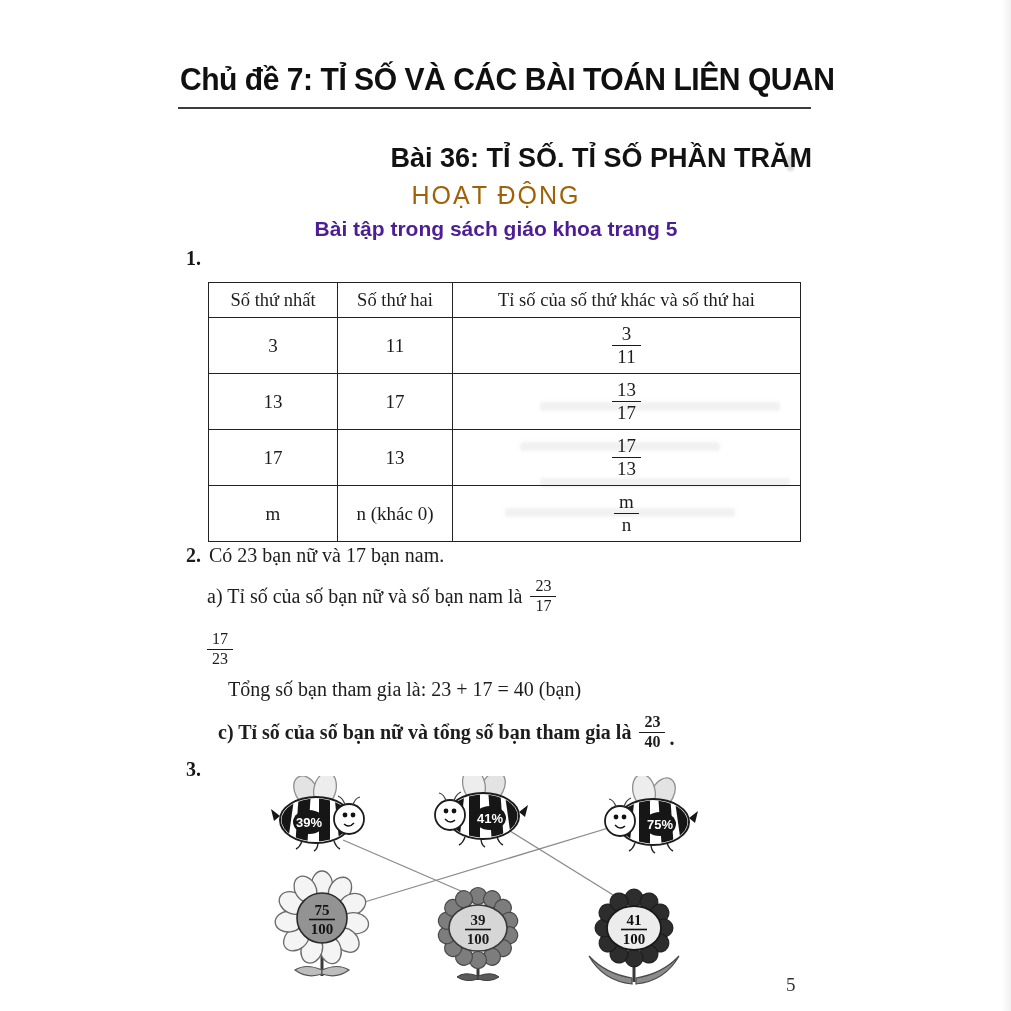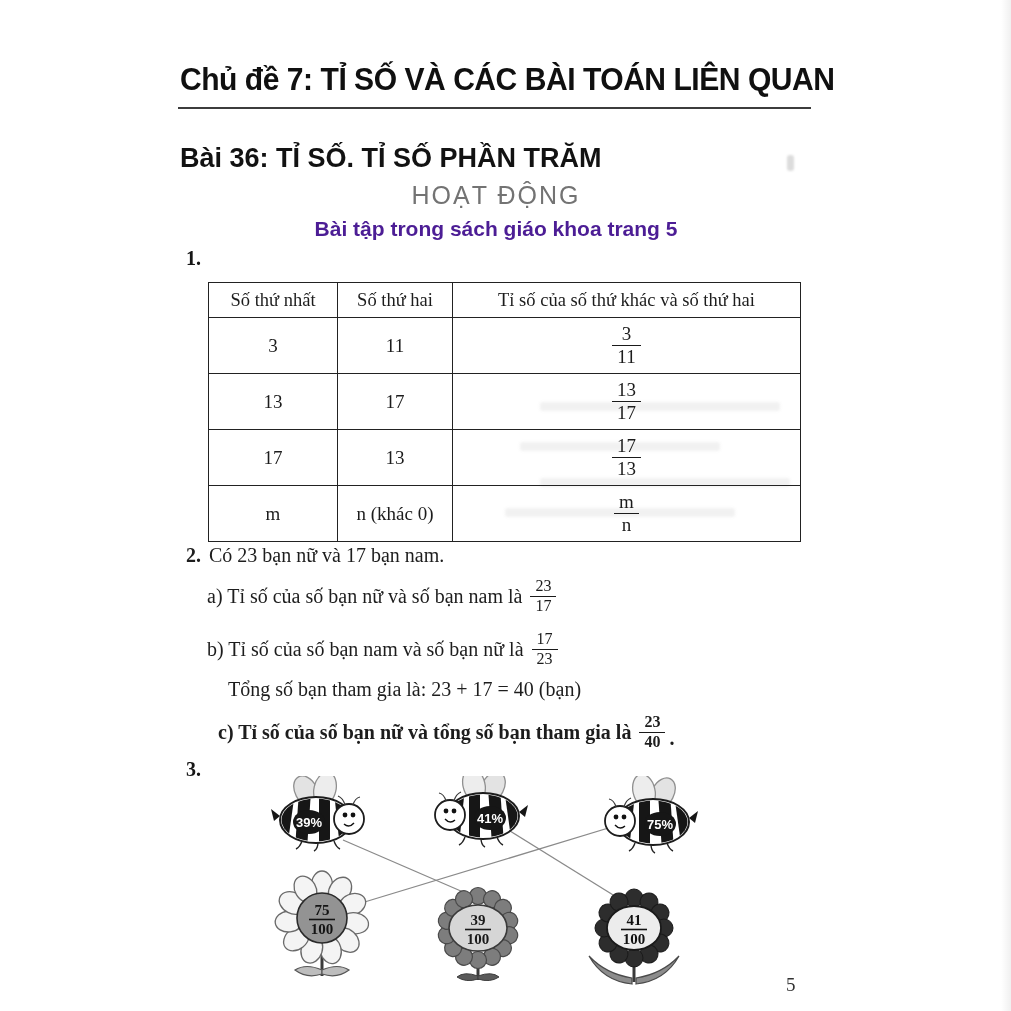--- a/index.html
+++ b/index.html
@@ -15,27 +15,27 @@
     position:absolute; left:180px; top:62px; width:634px;
     font-family:"Liberation Sans", sans-serif; font-weight:bold;
     font-size:31px; letter-spacing:-0.5px; white-space:nowrap;
     transform:scaleX(0.97); transform-origin:left center; color:#101010;
   }
   .chapter-underline {
     position:absolute; left:178px; top:107px; width:633px; height:0;
     border-bottom:2.5px solid #3c3c3c;
   }
   .lesson-title {
-    position:absolute; left:180px; top:143px; width:632px; text-align:left;
+    position:absolute; left:180px; top:143px; width:632px; text-align:right;
     font-family:"Liberation Sans", sans-serif; font-weight:bold; font-size:27px; color:#121212;
   }
   .lesson-section {
     position:absolute; left:180px; top:181px; width:632px; text-align:center;
     font-family:"Liberation Sans", sans-serif; font-weight:400; font-size:25px;
-    letter-spacing:2px; color:#737373;
+    letter-spacing:2px; color:#a16207;
   }
   .lesson-subtitle {
     position:absolute; left:180px; top:217px; width:632px; text-align:center;
     font-family:"Liberation Sans", sans-serif; font-weight:bold; font-size:21px; color:#4c1d95;
   }
   .problem-label { position:absolute; font-weight:bold; font-size:20px; color:#161616; }
   .p1-label { left:186px; top:247px; }
   .p3-label { left:186px; top:758px; }
 
   table.ratio-table {
@@ -149,21 +149,20 @@
 
   <div class="p2-line p2-a">
     <span>a) Tỉ số của số bạn nữ và số bạn nam là</span>
     <span class="frac">
         <span class="num">23</span>
         <span class="den">17</span>
       </span>
   </div>
 
   <div class="p2-line p2-b">
-    <span>b) Tỉ số của số bạn nam và số bạn nữ là</span>
     <span class="frac">
         <span class="num">17</span>
         <span class="den">23</span>
       </span>
   </div>
 
   <div class="p2-line p2-total">
     <span>Tổng số bạn tham gia là: 23 + 17 = 40 (bạn)</span>
   </div>
 

